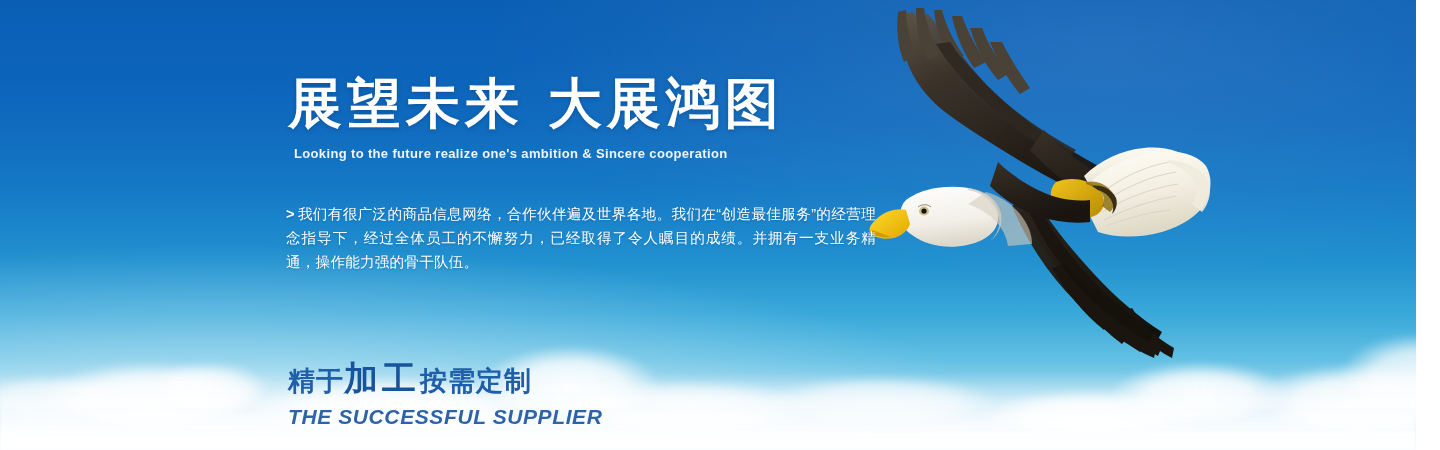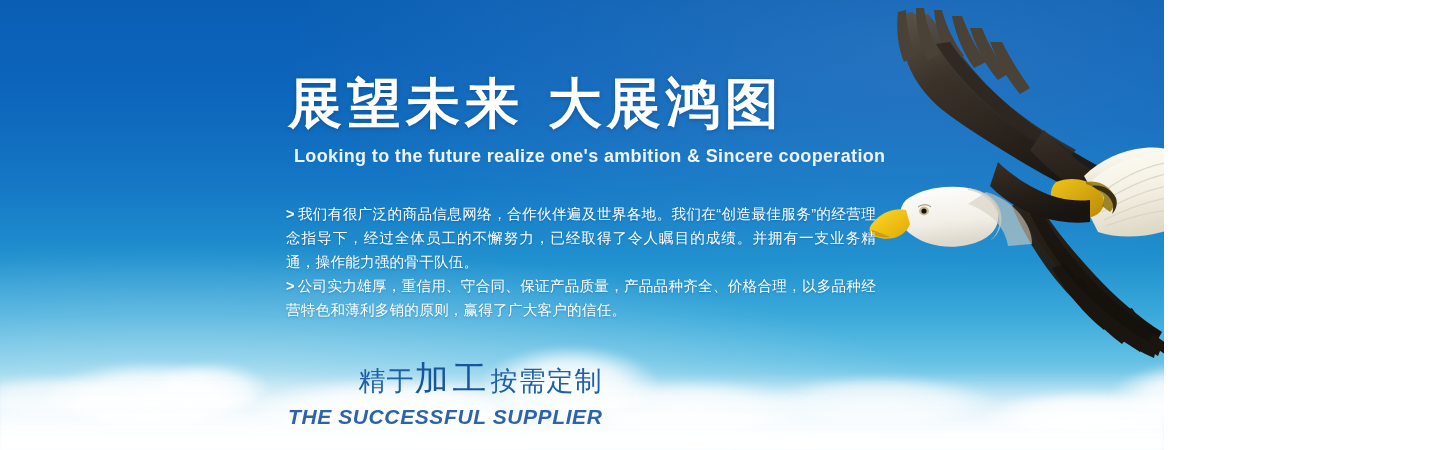--- a/index.html
+++ b/index.html
@@ -7,21 +7,21 @@
 
   html, body {
     width: 1440px;
     height: 450px;
     overflow: hidden;
     font-family: "Liberation Sans", "DejaVu Sans", sans-serif;
   }
 
   .banner {
     position: relative;
-    width: 1164px;
+    width: 1416px;
     height: 450px;
     overflow: hidden;
     background: linear-gradient(to bottom,
       #0a5fb4 0%,
       #0b62b8 12%,
       #0f69bd 26%,
       #1579c6 42%,
       #2191cf 58%,
       #3aa9da 70%,
       #63c0e4 80%,
@@ -99,21 +99,21 @@
     line-height: 1;
     white-space: nowrap;
     text-shadow: 0 1px 4px rgba(0,40,90,0.35);
   }
 
   .subhead {
     position: absolute;
     top: 146px;
     left: 8px;
     color: #eef4fb;
-    font-size: 18px;
+    font-size: 13px;
     font-weight: 700;
     letter-spacing: .35px;
     white-space: nowrap;
   }
 
   .bullets {
     position: absolute;
     top: 202px;
     left: 0;
     width: 590px;
@@ -133,26 +133,25 @@
   }
 
   .slogan {
     position: absolute;
     top: 360px;
     left: 2px;
   }
   .slogan-cn {
     font-family: "DejaVu Serif", "Liberation Serif", serif;
     font-size: 27px;
-    font-weight: 400;
+    font-weight: 700;
     color: #1f5ea8;
     letter-spacing: 1px;
     line-height: 1.1;
     white-space: nowrap;
-    text-align: right;
   }
   .slogan-cn .big {
     font-size: 34px;
     letter-spacing: 4px;
     color: #17549c;
   }
   .slogan-en {
     margin-top: 8px;
     font-size: 21px;
     font-style: italic;
@@ -328,23 +327,20 @@
   <div class="content">
 
     <div class="headline">展望未来 大展鸿图</div>
 
     <div class="subhead">Looking to the future realize one's ambition &amp; Sincere cooperation</div>
 
     <div class="bullets">
       <div class="bullet">
         <span class="marker">&gt;</span><span>我们有很广泛的商品信息网络，合作伙伴遍及世界各地。我们在“创造最佳服务”的经营理念指导下，经过全体员工的不懈努力，已经取得了令人瞩目的成绩。并拥有一支业务精通，操作能力强的骨干队伍。</span>
       </div>
-      <div class="bullet">
-        <span class="marker">&gt;</span><span>公司实力雄厚，重信用、守合同、保证产品质量，产品品种齐全、价格合理，以多品种经营特色和薄利多销的原则，赢得了广大客户的信任。</span>
-      </div>
     </div>
 
     <div class="slogan">
       <div class="slogan-cn"><span>精于</span><span class="big">加工</span><span>按需定制</span></div>
       <div class="slogan-en">THE SUCCESSFUL SUPPLIER</div>
     </div>
 
   </div>
 </div>
 

